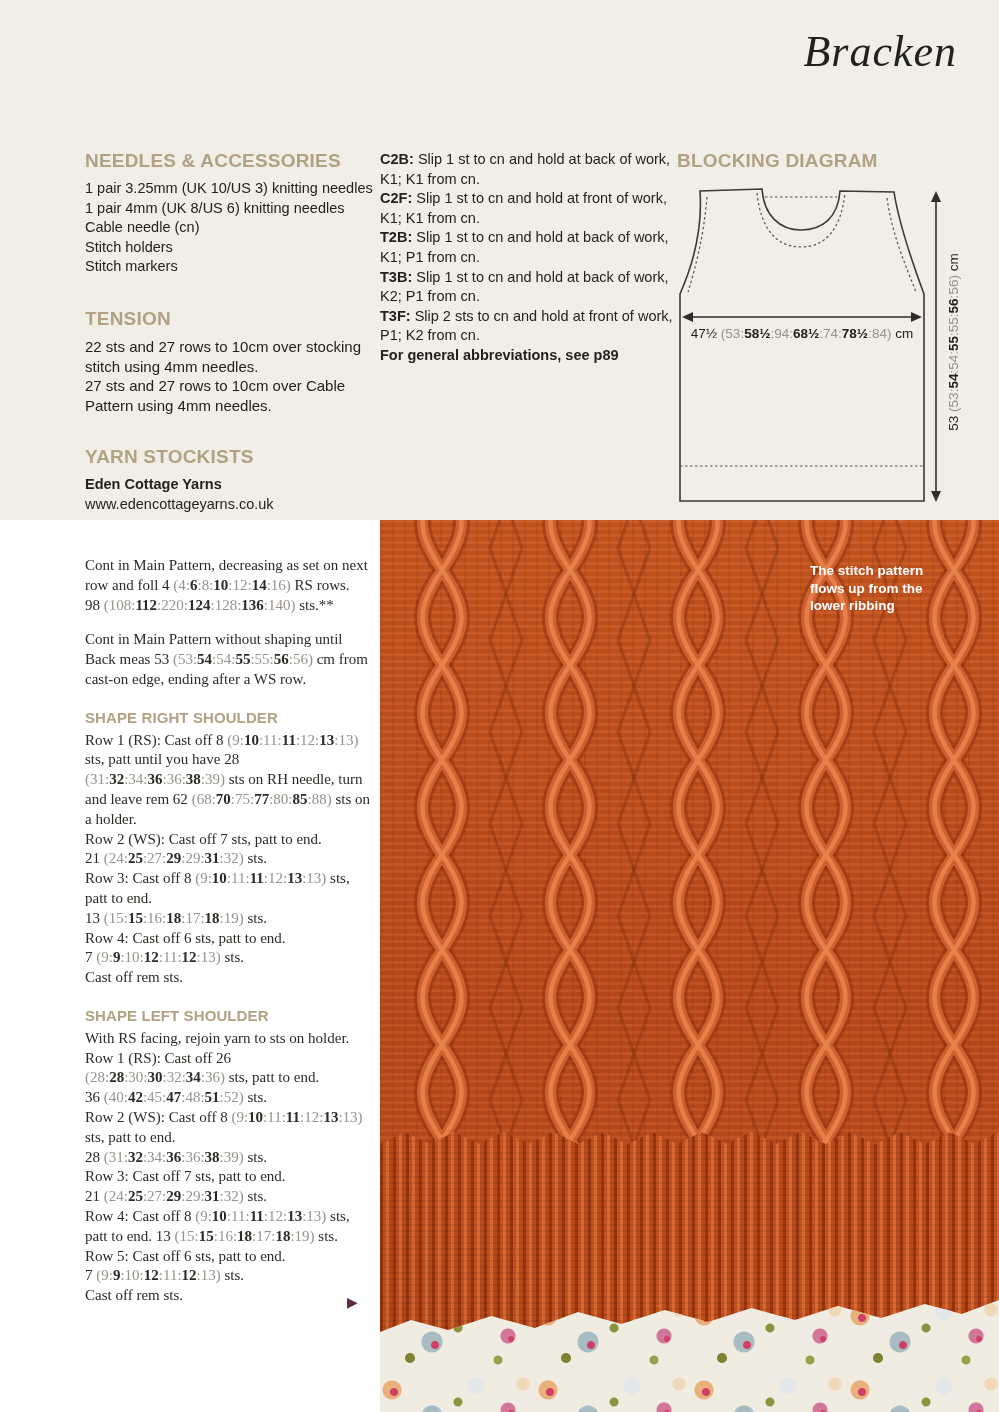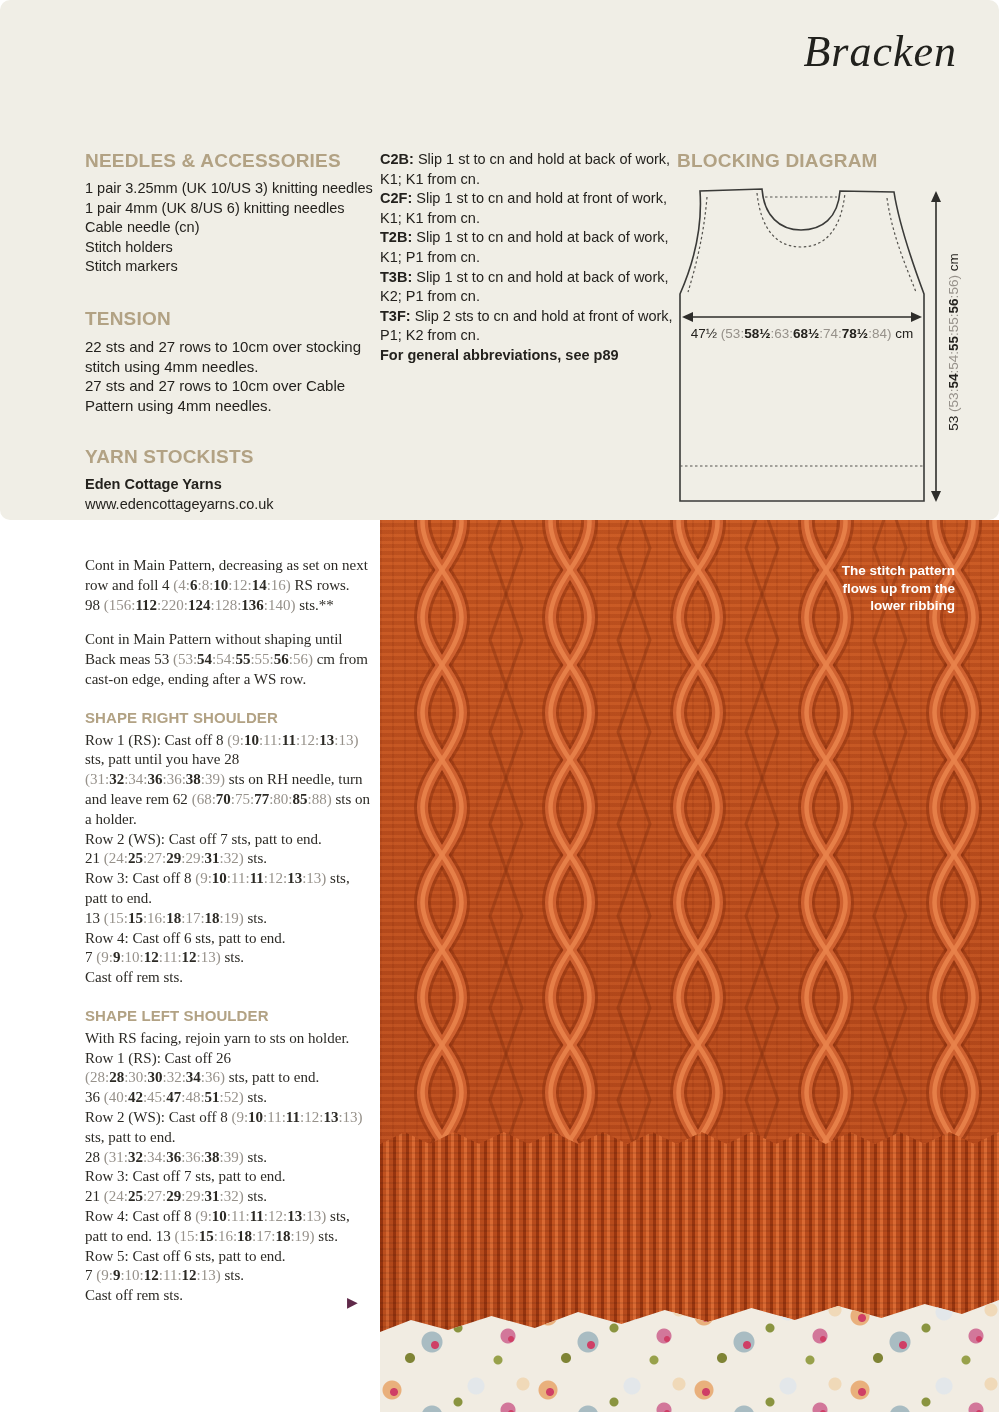--- a/index.html
+++ b/index.html
@@ -2,21 +2,21 @@
 <html><head>
 <meta charset="utf-8">
 <style>
   * { margin:0; padding:0; box-sizing:border-box; }
   html,body { width:999px; height:1412px; }
   body { position:relative; background:#ffffff; font-family:"Liberation Sans",sans-serif; overflow:hidden; }
 
   .page { position:absolute; inset:0; }
 
   
-  .top-section { position:absolute; left:0; top:0; width:999px; height:520px; background:#f0eee6;border-radius:10px; }
+  .top-section { position:absolute; left:0; top:0; width:999px; height:520px; background:#f0eee6; }
 
   .page-title { position:absolute; top:26px; right:42px; font-family:"Liberation Serif",serif;
     font-style:italic; font-weight:400; font-size:44px; color:#21211d; letter-spacing:1px; }
 
   .col { position:absolute; top:150px; }
   .col-1 { left:85px;  width:292px; }
   .col-2 { left:380px; width:295px; }
   .col-3 { left:677px; width:315px; }
 
   h2 { font-size:19px; font-weight:700; color:#b2a284; letter-spacing:.2px; margin-bottom:7px; }
@@ -87,21 +87,21 @@
       radial-gradient(circle at 128px 38px, #d2779a 7px, rgba(0,0,0,0) 8px),
       radial-gradient(circle at 30px 60px, #7f8435 4.5px, rgba(0,0,0,0) 5.5px),
       radial-gradient(circle at 78px 30px, #8a9440 4px, rgba(0,0,0,0) 5px),
       radial-gradient(circle at 118px 62px, #98a14b 4px, rgba(0,0,0,0) 5px),
       radial-gradient(circle at 143px 12px, #f0d9b8 6px, rgba(0,0,0,0) 7px);
     background-size:156px 74px;
     clip-path: polygon(0 34px,5% 22px,11% 32px,18% 18px,25% 30px,32% 14px,39% 26px,46% 12px,53% 24px,60% 10px,67% 22px,74% 8px,81% 20px,88% 6px,94% 16px,100% 2px,100% 100%,0 100%);
   }
 
   .photo-caption { position:absolute; top:42px; right:44px; width:145px; z-index:5;
-    text-align:right; color:#ffffff; font-weight:700; font-size:13.5px; line-height:17.5px; }
+    color:#ffffff; font-weight:700; font-size:13.5px; line-height:17.5px; }
 
   .diag-line { stroke:#3a3a38; stroke-width:1.6; fill:none; }
   .diag-dash { stroke:#55534e; stroke-width:1.2; fill:none; stroke-dasharray:2.5 2.5; }
   .diag-arrow { stroke:#2e2d2a; stroke-width:1.6; fill:none; }
   .diag-head { fill:#2e2d2a; }
 </style>
 </head>
 <body>
 
 <div class="page">
@@ -162,29 +162,29 @@
           <path class="diag-dash" d="M3,282 L247,282"></path>
 
           <path class="diag-arrow" d="M14,133 L236,133"></path>
           <path class="diag-head" d="M5,133 L16,128 L16,138 Z"></path>
           <path class="diag-head" d="M245,133 L234,128 L234,138 Z"></path>
 
           <path class="diag-arrow" d="M259,16 L259,309"></path>
           <path class="diag-head" d="M259,7 L254,18 L264,18 Z"></path>
           <path class="diag-head" d="M259,318 L254,307 L264,307 Z"></path>
         </svg>
-        <div class="dim-label sz">47½ <span class="gy">(</span><span class="gy">53</span><span class="gy">:</span><b>58½</b><span class="gy">:</span><span class="gy">63</span><span class="gy">:</span><b>68½</b><span class="gy">:</span><span class="gy">74</span><span class="gy">:</span><b>78½</b><span class="gy">:</span><span class="gy">84</span><span class="gy">)</span> cm</div>
+        <div class="dim-label sz">47½ <span class="gy">(</span><span class="gy">53</span><span class="gy">:</span><b>58½</b><span class="gy">:</span><span class="gy">94</span><span class="gy">:</span><b>68½</b><span class="gy">:</span><span class="gy">74</span><span class="gy">:</span><b>78½</b><span class="gy">:</span><span class="gy">84</span><span class="gy">)</span> cm</div>
         <div class="v-label sz">53 <span class="gy">(</span><span class="gy">53</span><span class="gy">:</span><b>54</b><span class="gy">:</span><span class="gy">54</span><span class="gy">:</span><b>55</b><span class="gy">:</span><span class="gy">55</span><span class="gy">:</span><b>56</b><span class="gy">:</span><span class="gy">56</span><span class="gy">)</span> cm</div>
       </div>
     </div>
   </div>
 
   <div class="instructions">
     <div class="para sz">Cont in Main Pattern, decreasing as set on next row and foll 4 <span class="gy">(</span><span class="gy">4</span><span class="gy">:</span><b>6</b><span class="gy">:</span><span class="gy">8</span><span class="gy">:</span><b>10</b><span class="gy">:</span><span class="gy">12</span><span class="gy">:</span><b>14</b><span class="gy">:</span><span class="gy">16</span><span class="gy">)</span> RS rows.</div>
-    <div class="para sz">98 <span class="gy">(</span><span class="gy">156</span><span class="gy">:</span><b>112</b><span class="gy">:</span><span class="gy">220</span><span class="gy">:</span><b>124</b><span class="gy">:</span><span class="gy">128</span><span class="gy">:</span><b>136</b><span class="gy">:</span><span class="gy">140</span><span class="gy">)</span> sts.**</div>
+    <div class="para sz">98 <span class="gy">(</span><span class="gy">108</span><span class="gy">:</span><b>112</b><span class="gy">:</span><span class="gy">220</span><span class="gy">:</span><b>124</b><span class="gy">:</span><span class="gy">128</span><span class="gy">:</span><b>136</b><span class="gy">:</span><span class="gy">140</span><span class="gy">)</span> sts.**</div>
     <div class="block-gap"></div>
     <div class="para sz">Cont in Main Pattern without shaping until Back meas 53 <span class="gy">(</span><span class="gy">53</span><span class="gy">:</span><b>54</b><span class="gy">:</span><span class="gy">54</span><span class="gy">:</span><b>55</b><span class="gy">:</span><span class="gy">55</span><span class="gy">:</span><b>56</b><span class="gy">:</span><span class="gy">56</span><span class="gy">)</span> cm from cast-on edge, ending after a WS row.</div>
 
     <h3>SHAPE RIGHT SHOULDER</h3>
     <div>
 
     <div class="row-line"><span class="rl">Row 1 (RS): </span><span class="sz">Cast off 8 <span class="gy">(</span><span class="gy">9</span><span class="gy">:</span><b>10</b><span class="gy">:</span><span class="gy">11</span><span class="gy">:</span><b>11</b><span class="gy">:</span><span class="gy">12</span><span class="gy">:</span><b>13</b><span class="gy">:</span><span class="gy">13</span><span class="gy">)</span> sts, patt until you have 28 <span class="gy">(</span><span class="gy">31</span><span class="gy">:</span><b>32</b><span class="gy">:</span><span class="gy">34</span><span class="gy">:</span><b>36</b><span class="gy">:</span><span class="gy">36</span><span class="gy">:</span><b>38</b><span class="gy">:</span><span class="gy">39</span><span class="gy">)</span> sts on RH needle, turn and leave rem 62 <span class="gy">(</span><span class="gy">68</span><span class="gy">:</span><b>70</b><span class="gy">:</span><span class="gy">75</span><span class="gy">:</span><b>77</b><span class="gy">:</span><span class="gy">80</span><span class="gy">:</span><b>85</b><span class="gy">:</span><span class="gy">88</span><span class="gy">)</span> sts on a holder.</span></div>
         <div class="row-line"><span class="rl">Row 2 (WS): </span><span class="sz">Cast off 7 sts, patt to end.</span></div>
         <div class="row-line"><span class="rl"></span><span class="sz">21 <span class="gy">(</span><span class="gy">24</span><span class="gy">:</span><b>25</b><span class="gy">:</span><span class="gy">27</span><span class="gy">:</span><b>29</b><span class="gy">:</span><span class="gy">29</span><span class="gy">:</span><b>31</b><span class="gy">:</span><span class="gy">32</span><span class="gy">)</span> sts.</span></div>
         <div class="row-line"><span class="rl">Row 3: </span><span class="sz">Cast off 8 <span class="gy">(</span><span class="gy">9</span><span class="gy">:</span><b>10</b><span class="gy">:</span><span class="gy">11</span><span class="gy">:</span><b>11</b><span class="gy">:</span><span class="gy">12</span><span class="gy">:</span><b>13</b><span class="gy">:</span><span class="gy">13</span><span class="gy">)</span> sts, patt to end.</span></div>

